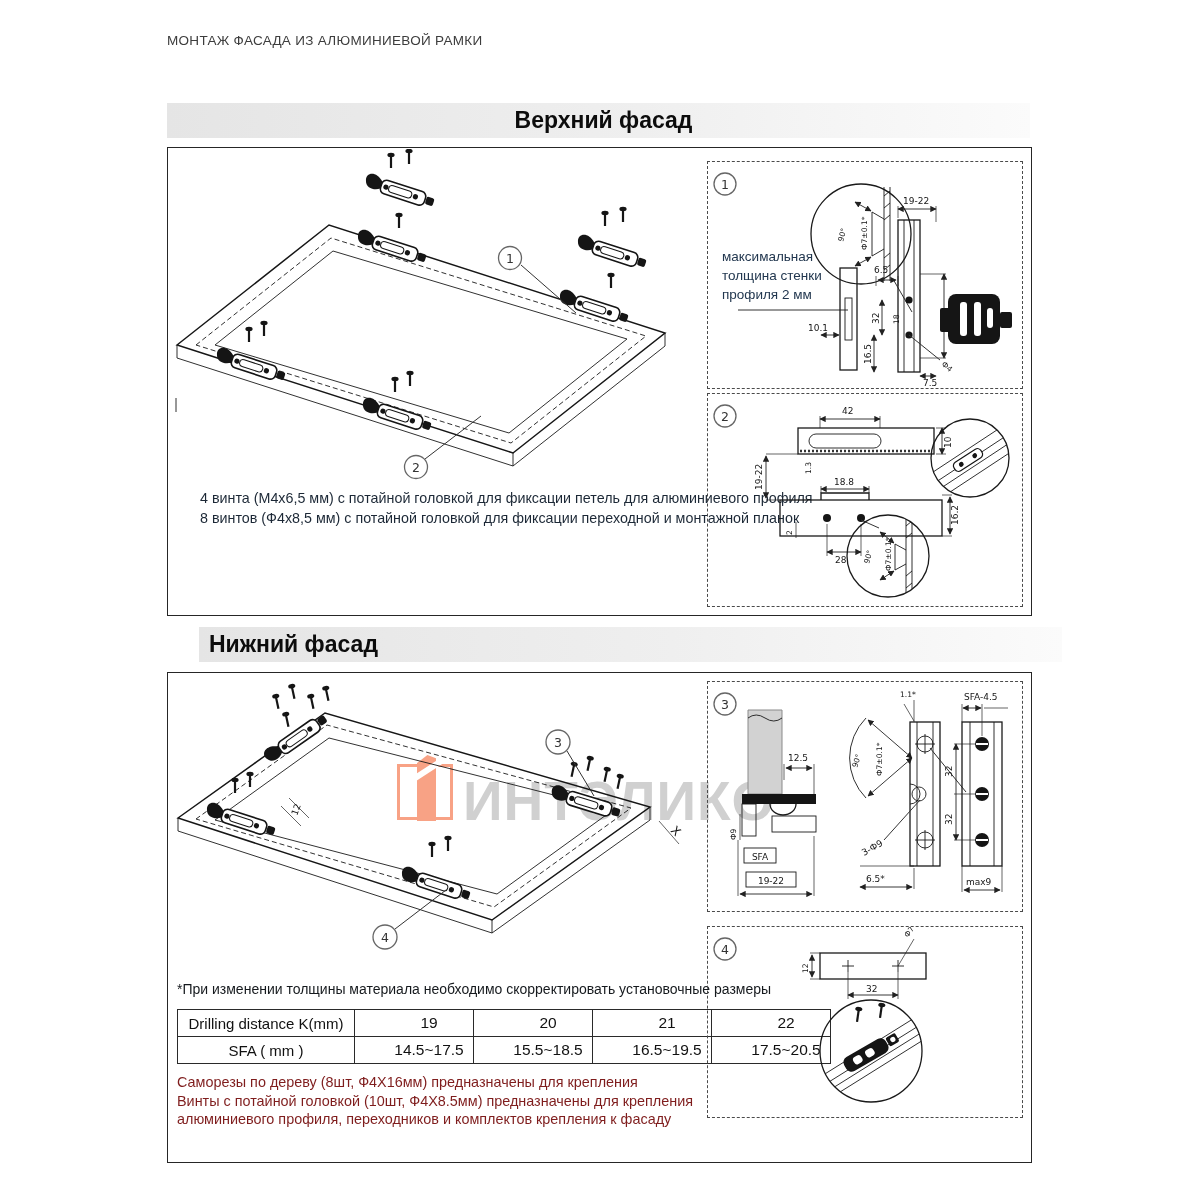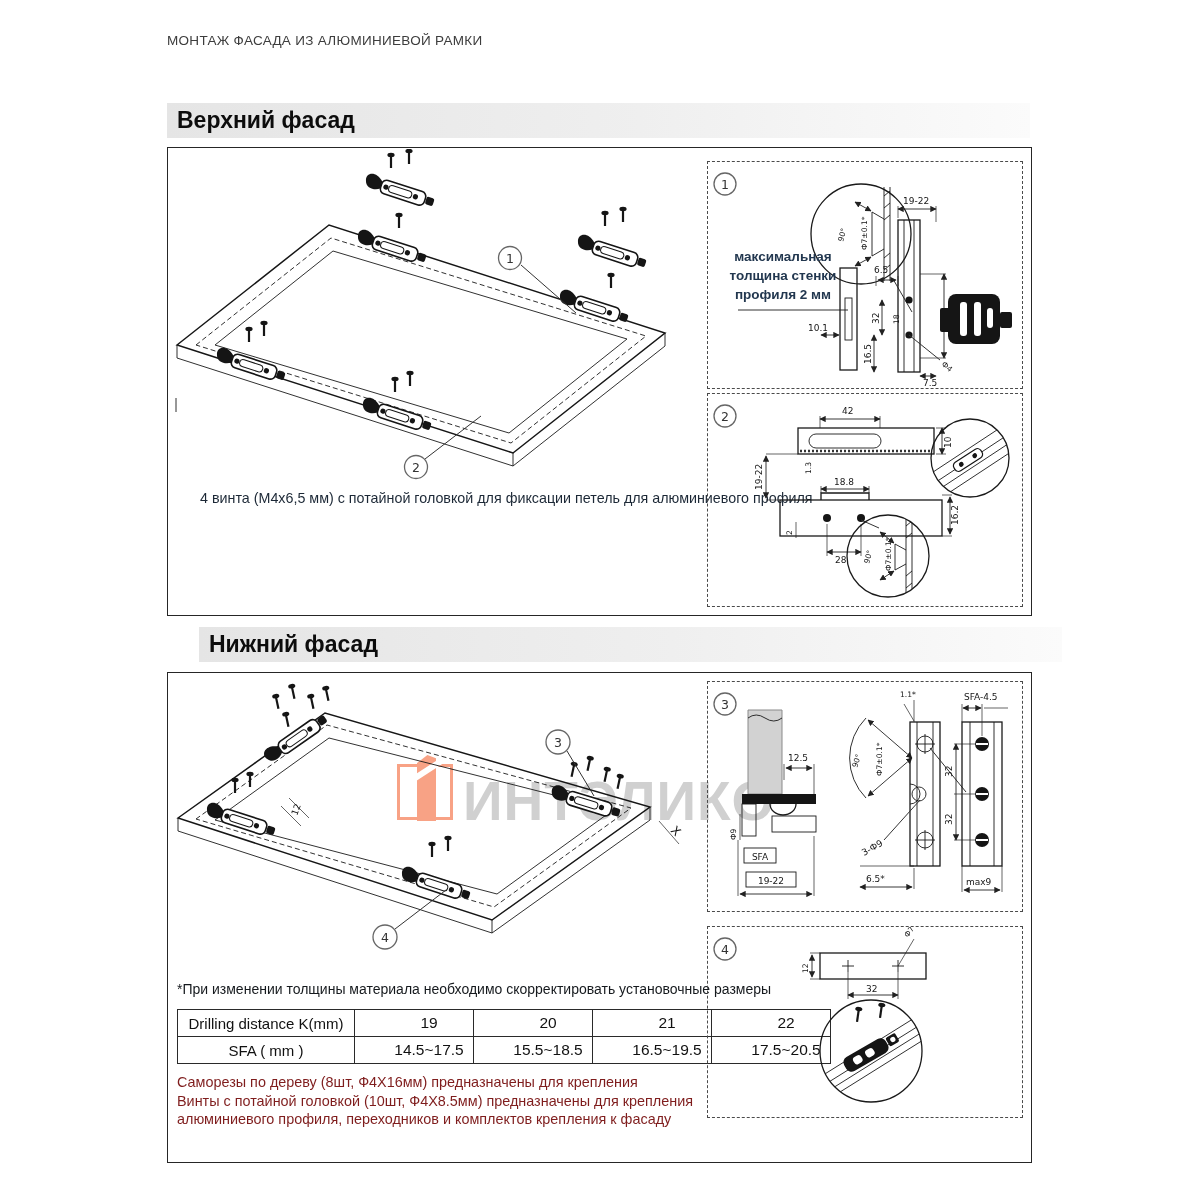--- a/index.html
+++ b/index.html
@@ -9,21 +9,21 @@
   .doc-header{left:167px;top:33px;font-size:13.5px;font-weight:500;letter-spacing:.3px;color:#3d3d3d;}
   
   .sec-bar{left:167px;width:863px;height:35px;background:linear-gradient(90deg,#e5e5e5 0%,#efefef 55%,#fbfbfb 100%);display:flex;align-items:center;}
   .sec-bar .t{font-size:23px;font-weight:600;color:#0c0c0c;padding-left:10px;}
   
   .box{border:1.6px solid #262626;background:#fff;}
   .panel{border:1.5px dashed #4a4a4a;position:absolute;background:transparent;}
   .psvg{position:absolute;left:0;top:0;width:100%;height:100%;}
   
   .cap{font-size:14.3px;line-height:20px;color:#1c2836;font-weight:500;white-space:nowrap;}
-  .pnote{font-size:13.5px;line-height:19px;font-weight:700;color:#22374f;text-align:center;}
+  .pnote{font-size:13.5px;line-height:19px;font-weight:400;color:#22374f;text-align:left;}
   .note-line{font-size:14px;font-weight:400;color:#15191d;white-space:nowrap;}
   .footnotes{font-size:14.4px;line-height:18.6px;font-weight:400;color:#7f1d1d;white-space:nowrap;}
   
   table.ktab{border-collapse:collapse;position:absolute;}
   table.ktab td{border:1.7px solid #2a2a2a;text-align:center;vertical-align:middle;height:26px;padding:0 4px;font-size:15.5px;color:#111;}
   table.ktab td.c0{width:168px;font-size:15px;}
   table.ktab td.cv{width:80px;padding-left:34px;}
   
   .wm{pointer-events:none;}
   .wm-text{font-size:55px;font-weight:700;color:#c8c8c8;opacity:.85;letter-spacing:1px;white-space:nowrap;}
@@ -63,21 +63,21 @@
     </g>
     <g id="sym-screw">
       <ellipse cx="0" cy="-6" rx="3.6" ry="2.2" fill="#151515"></ellipse>
       <rect x="-1.1" y="-5" width="2.2" height="12" fill="#151515"></rect>
     </g>
   </defs>
 </svg>
 
 <div class="abs doc-header">МОНТАЖ ФАСАДА ИЗ АЛЮМИНИЕВОЙ РАМКИ</div>
 
-<div class="abs sec-bar" style="top:103px;">
+<div class="abs sec-bar" style="top:103px;justify-content:center;">
   <span class="t">Верхний фасад</span>
 </div>
 
 <div class="abs box" style="left:167px;top:147px;width:863px;height:467px;">
 
   <svg class="abs" style="left:1px;top:1px;" width="535" height="463" viewBox="0 0 535 463">
     <g>
       <path class="frame" d="M8,196 L160,76 L496,184 L344,304 Z"></path>
       <path class="lt" d="M8,196 L8,209 L344,317 L496,197 M496,184 L496,197 M344,304 L344,317"></path>
       <path class="lt" d="M46,196 L164,102 L458,190 L340,284 Z"></path>
@@ -111,20 +111,21 @@
     </g>
     <g>
       <path class="ld" d="M256,310 L312,267"></path>
       <circle class="co" cx="247" cy="318" r="11.5"></circle>
       <text class="cot" x="247" y="322.5">2</text>
     </g>
   </svg>
 
   <div class="abs cap" style="left:32px;top:340px;">
     <div>4 винта (М4х6,5 мм) с потайной головкой для фиксации петель для алюминиевого профиля</div>
+    <div>8 винтов (Ф4х8,5 мм) с потайной головкой для фиксации переходной и монтажной планок</div>
   </div>
 
   <div class="panel" style="left:539px;top:13px;width:314px;height:226px;">
     <svg class="psvg" viewBox="0 0 314 226">
       <circle class="co" cx="17" cy="22" r="11"></circle>
       <text class="cot" x="17" y="26.5">1</text>
       <g>
         <circle class="ln" cx="153" cy="72" r="50"></circle>
         <path class="lt" d="M176,25 V119 M182,25 V119"></path>
         <path class="lt" d="M176,34 l6,-5 M176,46 l6,-5 M176,58 l6,-5 M176,96 l6,-5 M176,108 l6,-5"></path>

